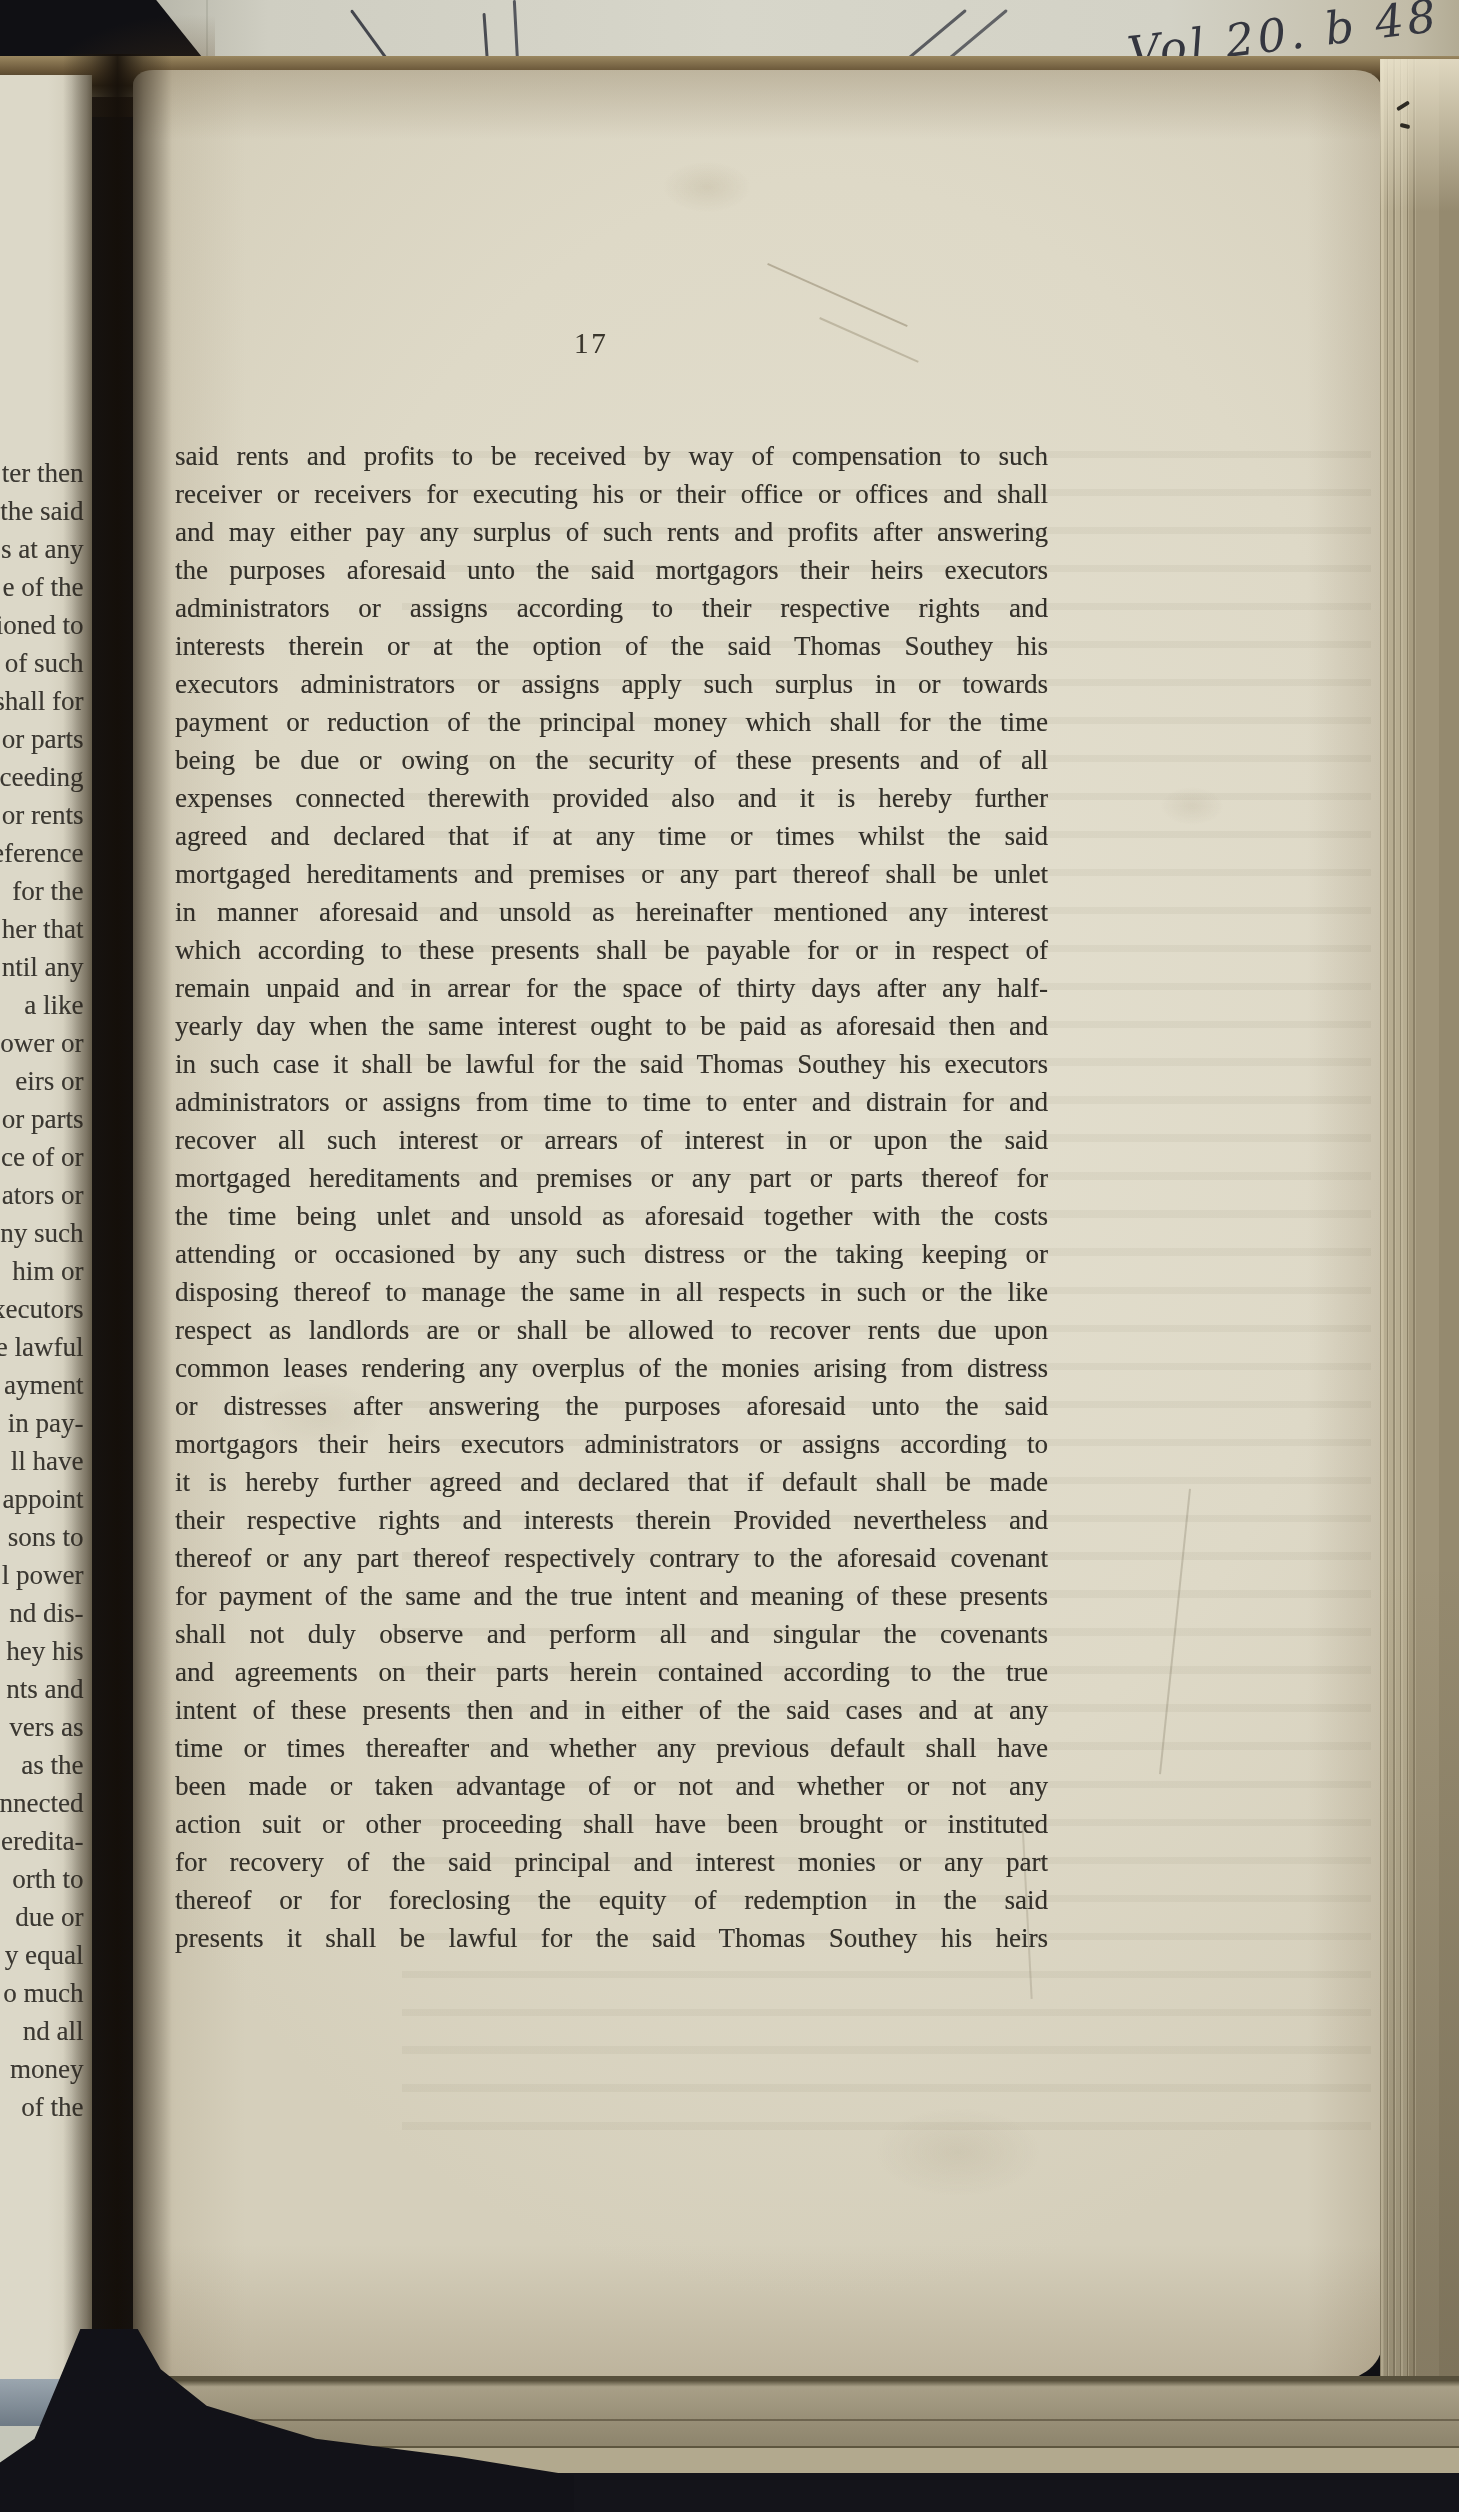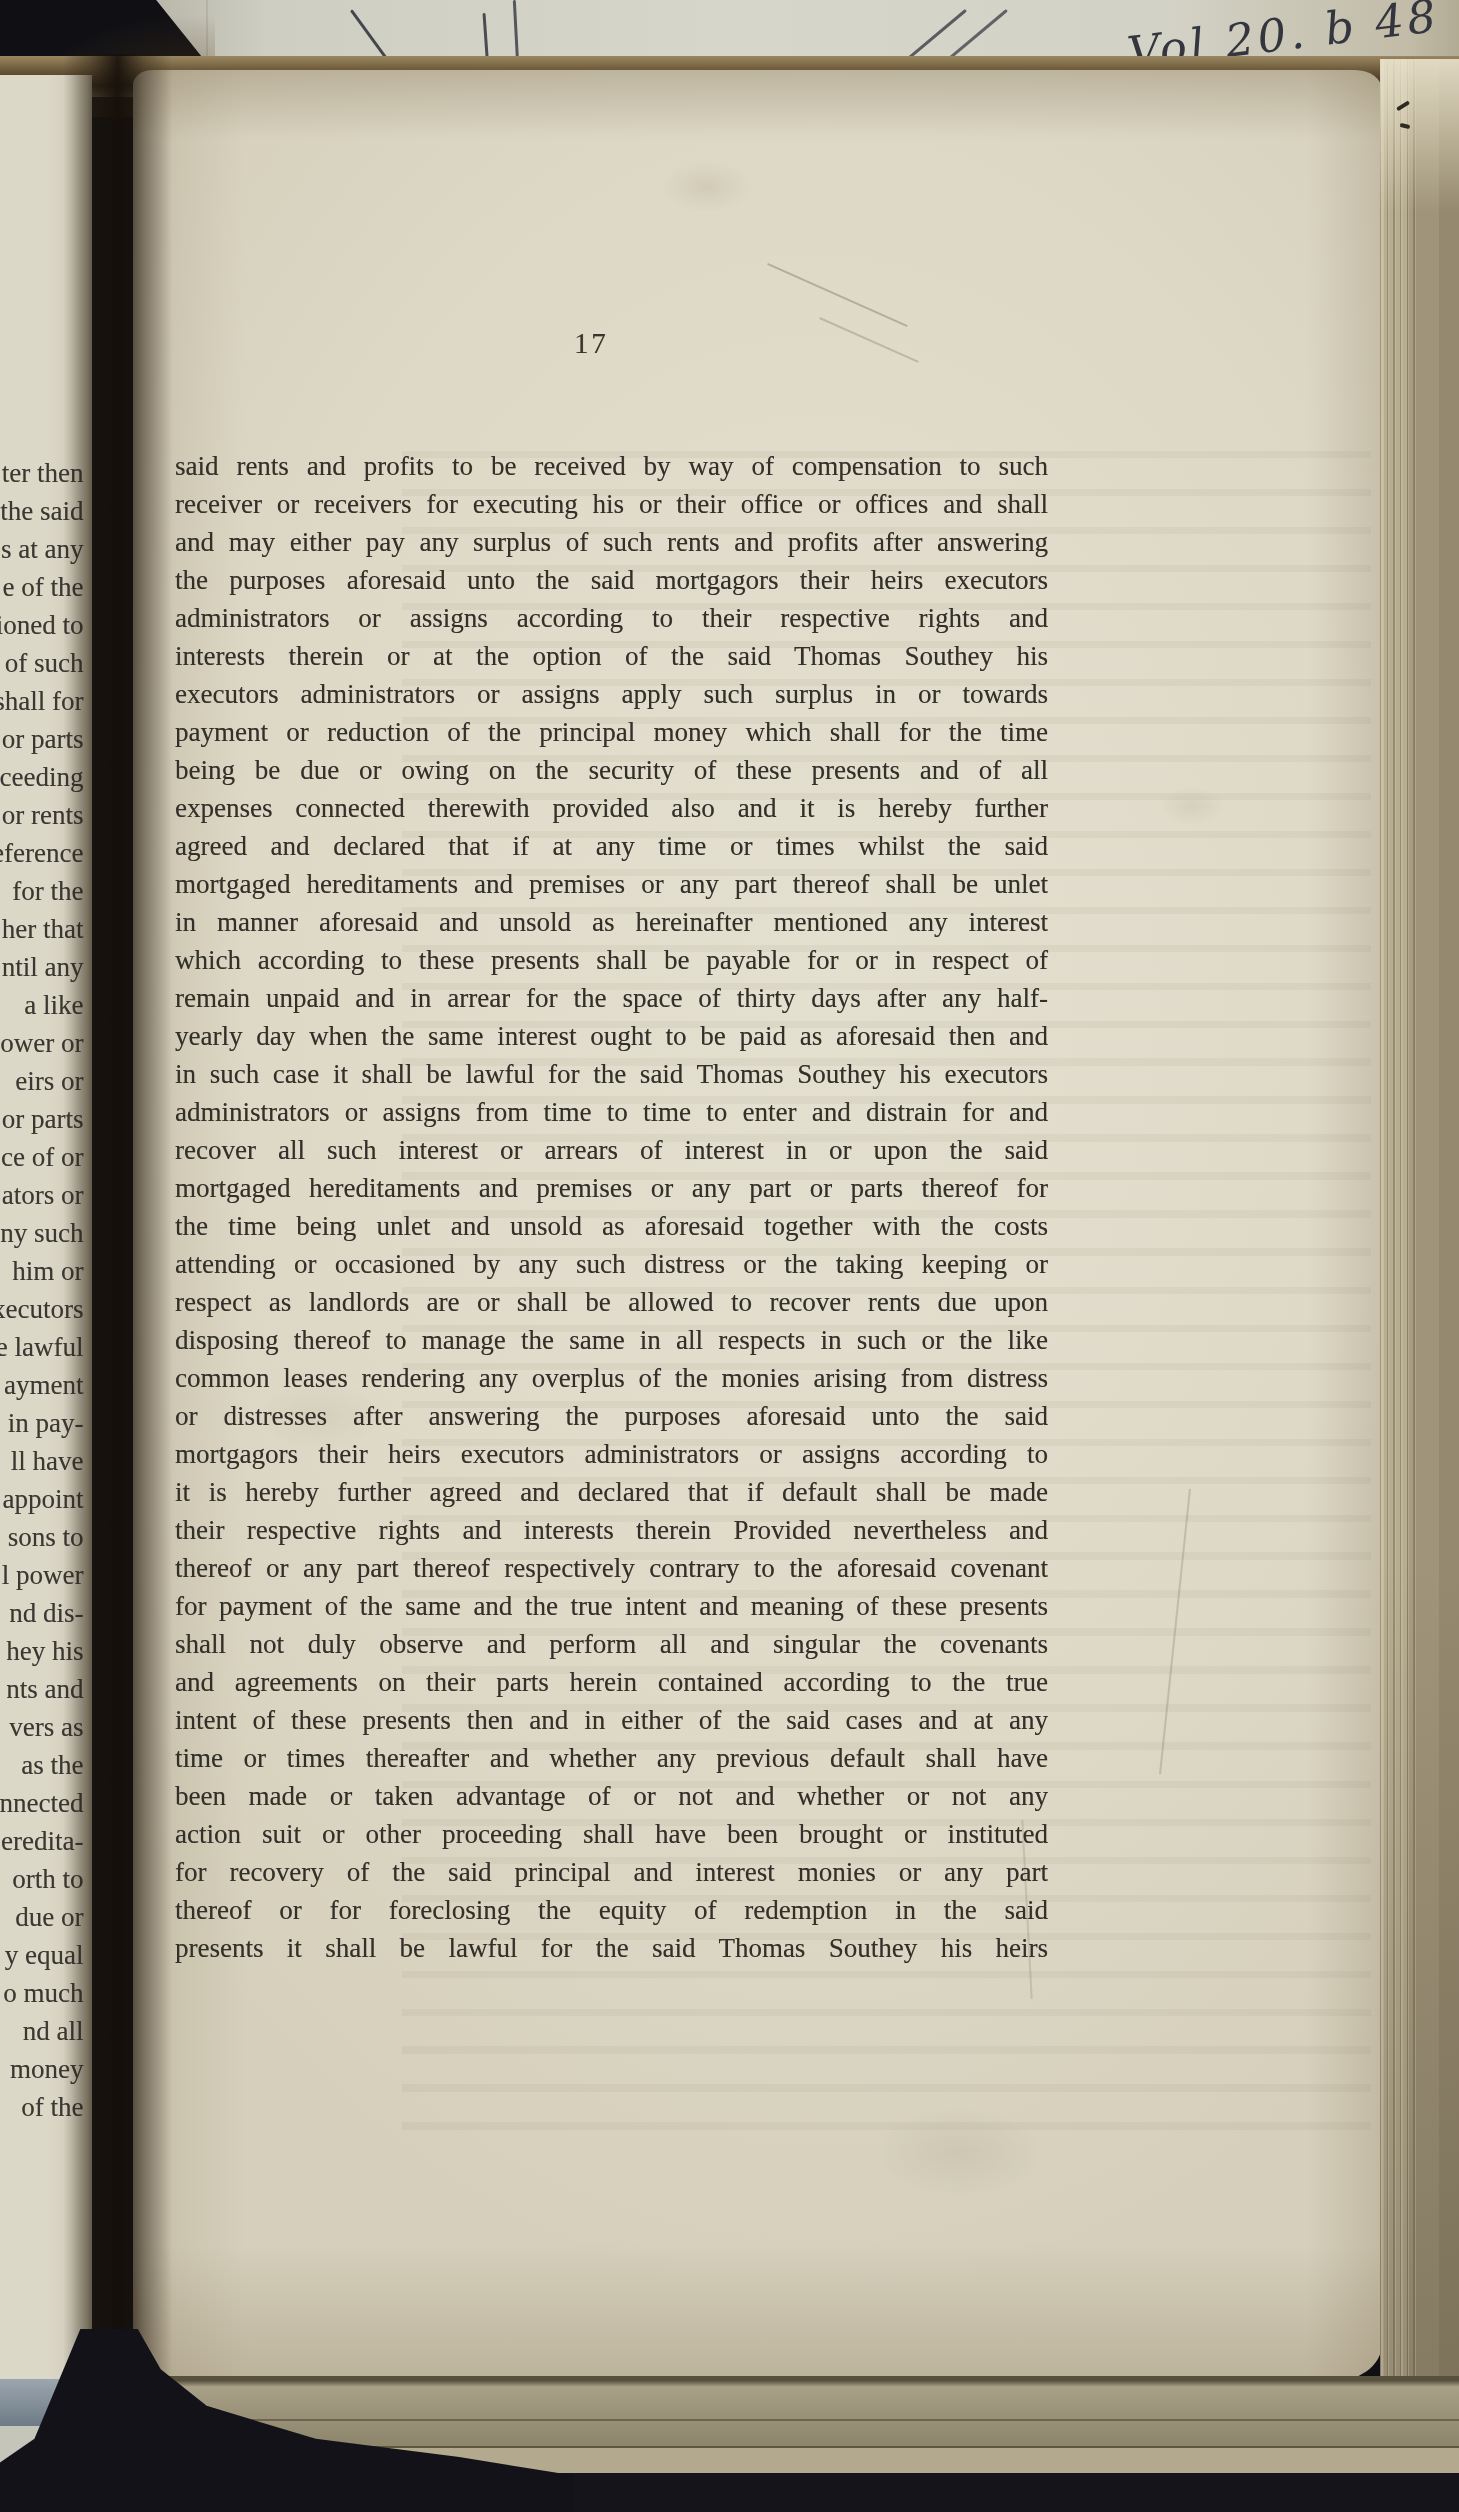--- a/index.html
+++ b/index.html
@@ -91,21 +91,21 @@
   .scratch1{left:628px;top:224px;width:153px;height:1.8px;transform:rotate(24deg);background:rgba(130,118,90,.45);}
   .scratch2{left:682px;top:269px;width:108px;height:1.8px;transform:rotate(24deg);background:rgba(130,118,90,.35);}
 
   .page-number{
     left:441px;top:257px;width:63px;
     font-size:29px;letter-spacing:2.7px;color:#39352c;
     text-shadow:0.2px 0.2px 0 rgba(45,42,34,.4);
   }
 
   .body-text{
-    left:42px;top:377px;width:873px;
+    left:42px;top:367px;width:873px;
     font-size:27px;color:#33302a;
     text-shadow:0.2px 0.2px 0 rgba(42,39,32,.42);
   }
   .body-text div{
     position:static;height:38px;line-height:38px;
     white-space:normal;text-align:justify;text-align-last:justify;
     overflow:visible;
   }
 
   
@@ -224,22 +224,22 @@
         <div>in manner aforesaid and unsold as hereinafter mentioned any interest</div>
         <div>which according to these presents shall be payable for or in respect of</div>
         <div>remain unpaid and in arrear for the space of thirty days after any half-</div>
         <div>yearly day when the same interest ought to be paid as aforesaid then and</div>
         <div>in such case it shall be lawful for the said Thomas Southey his executors</div>
         <div>administrators or assigns from time to time to enter and distrain for and</div>
         <div>recover all such interest or arrears of interest in or upon the said</div>
         <div>mortgaged hereditaments and premises or any part or parts thereof for</div>
         <div>the time being unlet and unsold as aforesaid together with the costs</div>
         <div>attending or occasioned by any such distress or the taking keeping or</div>
+        <div>disposing thereof to manage the same in all respects in such or the like</div>
         <div>respect as landlords are or shall be allowed to recover rents due upon</div>
-        <div>disposing thereof to manage the same in all respects in such or the like</div>
         <div>common leases rendering any overplus of the monies arising from distress</div>
         <div>or distresses after answering the purposes aforesaid unto the said</div>
         <div>mortgagors their heirs executors administrators or assigns according to</div>
         <div>it is hereby further agreed and declared that if default shall be made</div>
         <div>their respective rights and interests therein Provided nevertheless and</div>
         <div>thereof or any part thereof respectively contrary to the aforesaid covenant</div>
         <div>for payment of the same and the true intent and meaning of these presents</div>
         <div>shall not duly observe and perform all and singular the covenants</div>
         <div>and agreements on their parts herein contained according to the true</div>
         <div>intent of these presents then and in either of the said cases and at any</div>

